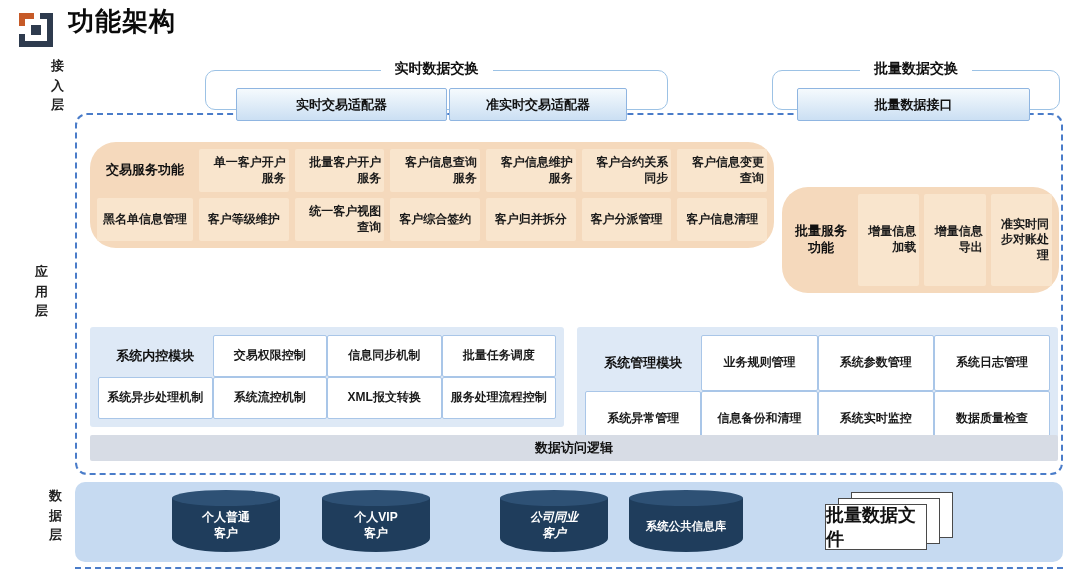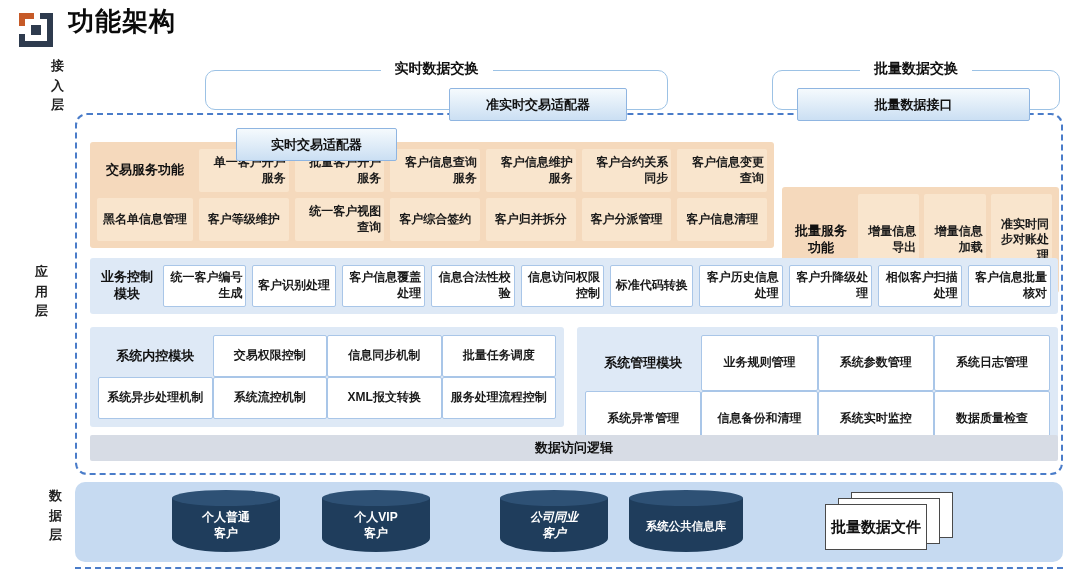--- a/index.html
+++ b/index.html
@@ -12,21 +12,21 @@
   .layer-label { position: absolute; width: 18px; font-size: 13px; font-weight: 700; color: #222; text-align: right; line-height: 1.5; }
 
   .bracket { position: absolute; top: 70px; height: 40px; border: 1px solid #9CC2E5; border-radius: 10px; background: transparent; }
   .bracket-label { position: absolute; top: -11px; left: 50%; transform: translateX(-50%); background: #fff; padding: 0 14px; font-size: 14px; font-weight: 700; color: #111; white-space: nowrap; }
 
   .adapter { position: absolute; top: 88px; height: 33px; background: linear-gradient(180deg, #F5FAFD 0%, #CBDFF3 100%); border: 1px solid #8FB5E1; border-radius: 2px; display: flex; align-items: center; justify-content: center; font-size: 13px; font-weight: 700; color: #111; z-index: 6; }
 
   .app-container { position: absolute; left: 75px; top: 113px; width: 988px; height: 362px; border: 2px dashed #4A7CC9; border-radius: 12px; background: #fff; }
 
   .panel { position: absolute; border-radius: 3px; }
-  .orange-panel { background: #F5D9BC; }
+  .orange-panel { background: #F5D9BC; border-radius: 26px; }
   .blue-panel { background: #DEE9F6; }
 
   .tx-panel { left: 13px; top: 27px; width: 684px; height: 106px; display: grid; grid-template-columns: 96px repeat(6, 1fr); grid-template-rows: 1fr 1fr; gap: 6px; padding: 7px; }
   .batch-panel { left: 705px; top: 27px; width: 277px; height: 106px; display: flex; gap: 5px; padding: 7px; margin-top: 45px; }
   .batch-panel .panel-label { width: 64px; flex: none; }
   .batch-panel .box { flex: 1; }
 
   .biz-panel { left: 13px; top: 143px; width: 968px; height: 56px; display: flex; gap: 6px; padding: 7px; }
   .biz-panel .panel-label { width: 60px; flex: none; }
   .biz-panel .box { flex: 1; }
@@ -48,21 +48,21 @@
 
   .cyl { position: absolute; top: 490px; width: 108px; height: 62px; }
   .cyl-top { position: absolute; left: 0; top: 0; width: 100%; height: 16px; background: #2E5175; border-radius: 50%; z-index: 2; }
   .cyl-body { position: absolute; left: 0; top: 8px; width: 100%; height: 54px; background: #1F3D5C; border-radius: 0 0 50% 50% / 0 0 14px 14px; }
   .cyl-text { position: absolute; left: 0; top: 12px; width: 100%; height: 48px; display: flex; align-items: center; justify-content: center; text-align: center; color: #fff; font-size: 12px; font-weight: 700; line-height: 1.3; white-space: pre-line; z-index: 3; }
 
   .stack { position: absolute; left: 825px; top: 492px; width: 130px; height: 60px; }
   .page { position: absolute; width: 102px; height: 46px; background: #fff; border: 1px solid #4a4a4a; }
   .page3 { left: 26px; top: 0; }
   .page2 { left: 13px; top: 6px; }
-  .page1 { left: 0; top: 12px; display: flex; align-items: center; justify-content: center; font-size: 15px; font-weight: 700; color: #111; }
+  .page1 { left: 0; top: 12px; display: flex; align-items: center; justify-content: center; font-size: 18px; font-weight: 700; color: #111; }
 </style>
 </head>
 <body>
 
 <div id="canvas">
 
   <div class="logo">
     <svg width="44" height="44" viewBox="0 0 44 44">
       <path d="M8 18 V8 H20" fill="none" stroke="#C65A28" stroke-width="6"></path>
       <path d="M26 8 H36 V36 H8 V26" fill="none" stroke="#2E3B4E" stroke-width="6"></path>
@@ -96,38 +96,25 @@
       <div class="box orange">客户等级维护</div>
       <div class="box orange">统一客户视图查询</div>
       <div class="box orange">客户综合签约</div>
       <div class="box orange">客户归并拆分</div>
       <div class="box orange">客户分派管理</div>
       <div class="box orange">客户信息清理</div>
     </div>
 
     <div class="panel orange-panel batch-panel">
       <div class="panel-label">批量服务功能</div>
+      <div class="box orange">增量信息加载</div>
       <div class="box orange">增量信息导出</div>
-      <div class="box orange">增量信息加载</div>
       <div class="box orange">准实时同步对账处理</div>
     </div>
 
-    <div class="panel blue-panel biz-panel">
-      <div class="panel-label">业务控制模块</div>
-      <div class="box white">统一客户编号生成</div>
-      <div class="box white">客户识别处理</div>
-      <div class="box white">客户信息覆盖处理</div>
-      <div class="box white">信息合法性校验</div>
-      <div class="box white">信息访问权限控制</div>
-      <div class="box white">标准代码转换</div>
-      <div class="box white">客户历史信息处理</div>
-      <div class="box white">客户升降级处理</div>
-      <div class="box white">相似客户扫描处理</div>
-      <div class="box white">客户信息批量核对</div>
-    </div>
 
     <div class="panel blue-panel grid-panel ic-panel">
       <div class="panel-label">系统内控模块</div>
       <div class="box white">交易权限控制</div>
       <div class="box white">信息同步机制</div>
       <div class="box white">批量任务调度</div>
       <div class="box white">系统异步处理机制</div>
       <div class="box white">系统流控机制</div>
       <div class="box white">XML报文转换</div>
       <div class="box white">服务处理流程控制</div>
@@ -140,21 +127,21 @@
       <div class="box white">系统日志管理</div>
       <div class="box white">系统异常管理</div>
       <div class="box white">信息备份和清理</div>
       <div class="box white">系统实时监控</div>
       <div class="box white">数据质量检查</div>
     </div>
 
     <div class="panel data-bar">数据访问逻辑</div>
   </div>
 
-  <div class="adapter" style="left:236px; width:161px;margin-top:40px;">实时交易适配器</div>
+  <div class="adapter" style="left:236px; width:211px;">实时交易适配器</div>
   <div class="adapter" style="left:449px; width:178px;">准实时交易适配器</div>
   <div class="adapter" style="left:797px; width:233px;">批量数据接口</div>
 
   <div class="data-layer"></div>
 
   <div class="cyl" style="left:172px;padding-left:48px;">
     <div class="cyl-top"></div>
     <div class="cyl-body"></div>
     <div class="cyl-text">个人普通
 客户</div>

